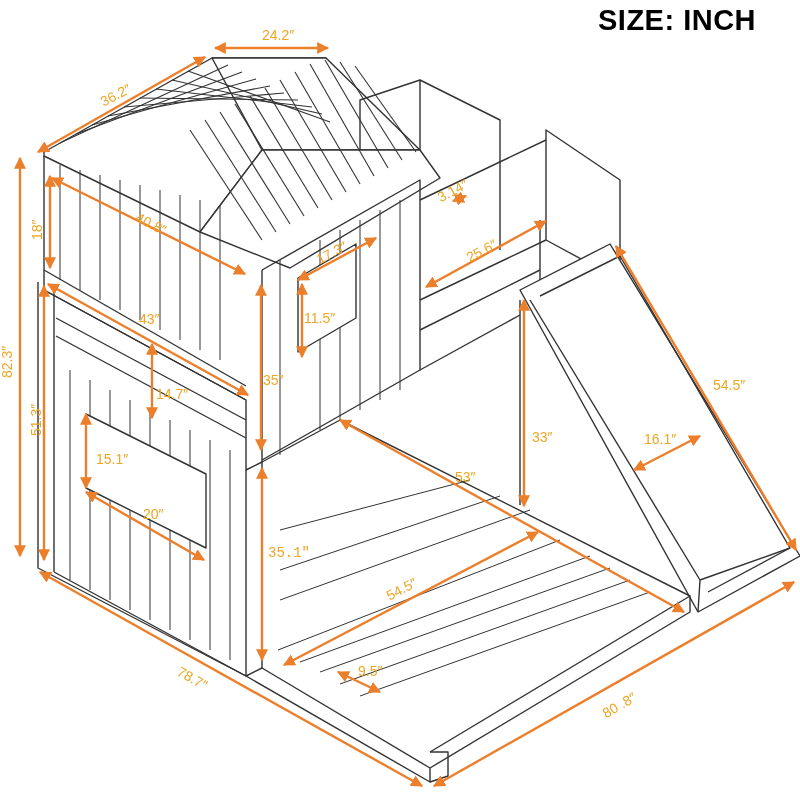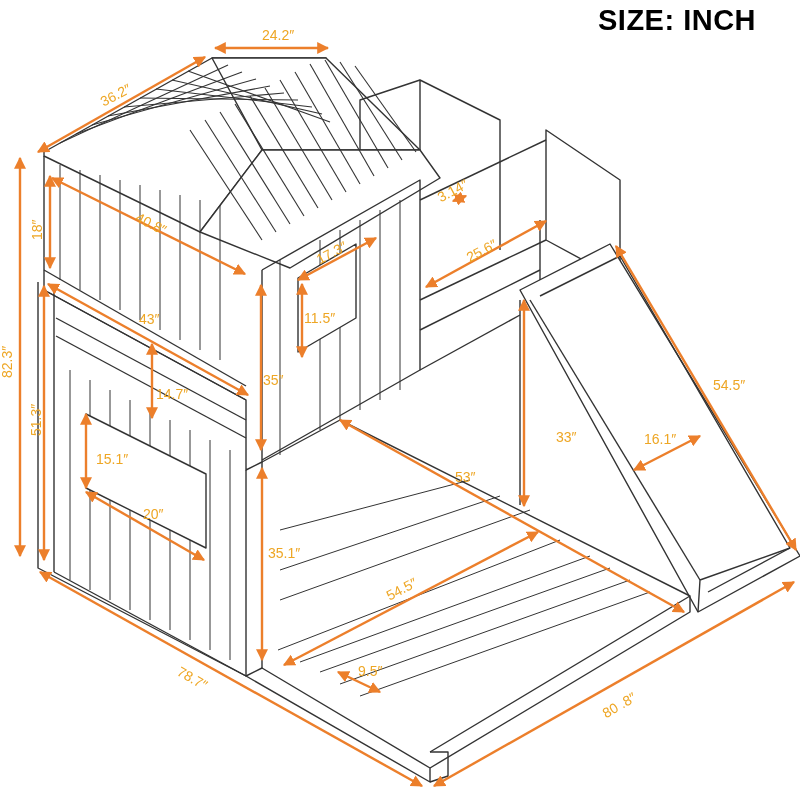--- a/index.html
+++ b/index.html
@@ -173,20 +173,20 @@
   <div class="dim" style="left:464px;top:252px;transform:rotate(-28deg);">25.6″</div>
   <div class="dim" style="left:139px;top:312px;">43″</div>
   <div class="dim" style="left:263px;top:373px;">35″</div>
   <div class="dim" style="left:156px;top:387px;">14.7″</div>
   <div class="dim" style="left:0px;top:378px;transform:rotate(-90deg);">82.3″</div>
   <div class="dim" style="left:29px;top:436px;transform:rotate(-90deg);">51.3″</div>
   <div class="dim" style="left:96px;top:452px;">15.1″</div>
   <div class="dim" style="left:143px;top:507px;">20″</div>
   <div class="dim" style="left:713px;top:378px;">54.5″</div>
   <div class="dim" style="left:644px;top:432px;">16.1″</div>
-  <div class="dim" style="left:532px;top:430px;margin-left:24px;">33″</div>
+  <div class="dim" style="left:532px;top:430px;">33″</div>
   <div class="dim" style="left:455px;top:470px;">53″</div>
-  <div class="dim" style="left:268px;top:546px;">35.1″</div>
+  <div class="dim" style="left:268px;top:546px;font-family:Liberation Mono, monospace;">35.1″</div>
   <div class="dim" style="left:384px;top:590px;transform:rotate(-27deg);">54.5″</div>
   <div class="dim" style="left:358px;top:664px;">9.5″</div>
   <div class="dim" style="left:182px;top:664px;transform:rotate(30deg);">78.7″</div>
   <div class="dim" style="left:600px;top:708px;transform:rotate(-30deg);">80 .8″</div>
 </div>
 
 </body></html>

